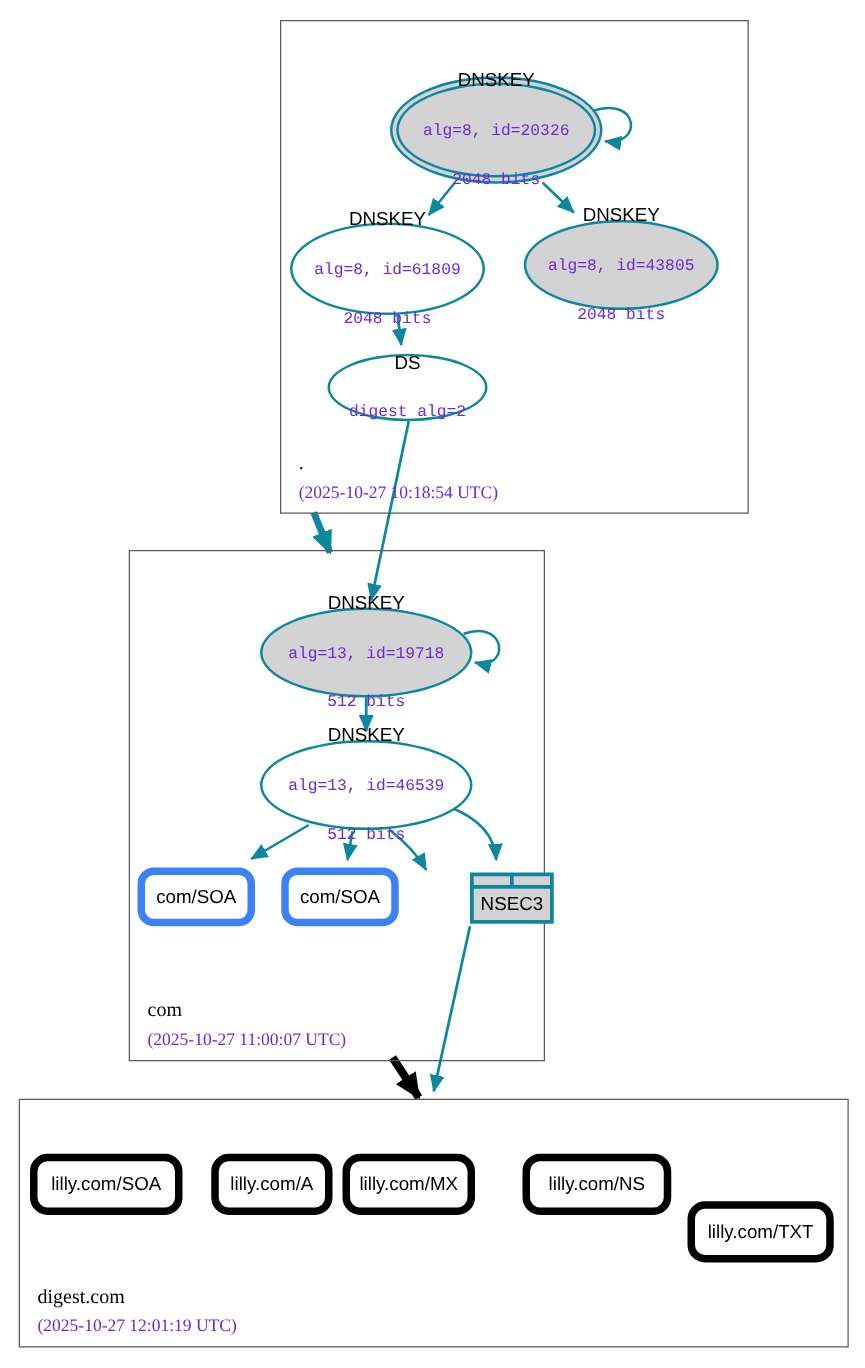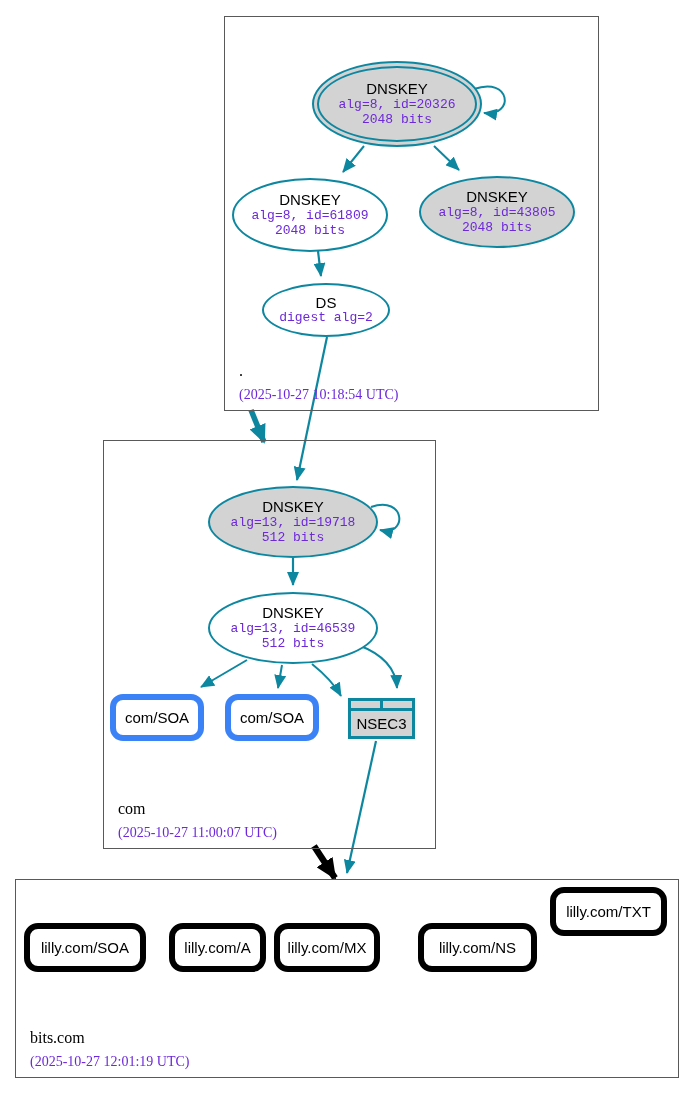--- a/index.html
+++ b/index.html
@@ -19,21 +19,21 @@
   }
   .zone-ts {
     position:absolute; left:14px; bottom:7px;
     font-family:"Liberation Serif", serif; font-size:14px; color:#6d28d9;
     white-space:nowrap;
   }
 
   .ellipse {
     position:absolute; border:2px solid #0d87a0; border-radius:50%;
     display:flex; flex-direction:column; align-items:center; justify-content:center;
-    text-align:center; box-sizing:border-box; background:#ffffff;
+    text-align:center; box-sizing:border-box; background:#ffffff;gap:24px;
   }
   .ellipse.gray { background:#d3d3d3; }
   .ring {
     position:absolute; left:3px; top:3px; right:3px; bottom:3px;
     border:2px solid #0d87a0; border-radius:50%; pointer-events:none;
   }
   .node-title { font-size:15px; color:#000; line-height:1.15; position:relative; }
   .node-sub {
     font-family:Liberation Mono, monospace; font-size:13px; color:#6d28d9;
     line-height:1.15; position:relative; white-space:nowrap;
@@ -43,21 +43,21 @@
     position:absolute; border:6px solid #3b82f6; border-radius:13px;
     background:#ffffff; box-sizing:border-box;
     display:flex; align-items:center; justify-content:center;
     font-size:15px; color:#000; white-space:nowrap;
   }
   .rrbox.black { border-color:#000000; border-radius:14px; }
 
   .nsec3 {
     position:absolute; background:#0d87a0; box-sizing:border-box;
     padding:3px; display:grid;
-    grid-template-columns:1fr 1fr; grid-template-rows:7px 1fr; gap:3px;
+    grid-template-columns:1fr 1fr; grid-template-rows:7px 1fr; gap:3px;margin-left:28px;
   }
   .nsec3 .cell { background:#d3d3d3; }
   .nsec3 .cell-main {
     grid-column:1 / span 2; background:#d3d3d3;
     display:flex; align-items:center; justify-content:center;
     font-size:15px; color:#000;
   }
 </style>
 </head>
 <body>
@@ -150,33 +150,33 @@
     <span>com/SOA</span>
   </div>
 
   <div class="nsec3" style="left:348px; top:698px; width:67px; height:41px;">
     <div class="cell"></div>
     <div class="cell"></div>
     <div class="cell-main">NSEC3</div>
   </div>
 
   <div class="zone-box" style="left:15px; top:879px; width:662px; height:197px;">
-    <div class="zone-name">bits.com</div>
+    <div class="zone-name">digest.com</div>
     <div class="zone-ts">(2025-10-27 12:01:19 UTC)</div>
   </div>
 
   <div class="rrbox black" style="left:24px; top:923px; width:122px; height:49px;">
     <span>lilly.com/SOA</span>
   </div>
   <div class="rrbox black" style="left:169px; top:923px; width:97px; height:49px;text-align:right;">
     <span>lilly.com/A</span>
   </div>
   <div class="rrbox black" style="left:274px; top:923px; width:106px; height:49px;">
     <span>lilly.com/MX</span>
   </div>
   <div class="rrbox black" style="left:418px; top:923px; width:119px; height:49px;">
     <span>lilly.com/NS</span>
   </div>
-  <div class="rrbox black" style="left:550px; top:887px; width:117px; height:49px;">
+  <div class="rrbox black" style="left:550px; top:961px; width:117px; height:49px;">
     <span>lilly.com/TXT</span>
   </div>
 
 </div>
 
 </body></html>

